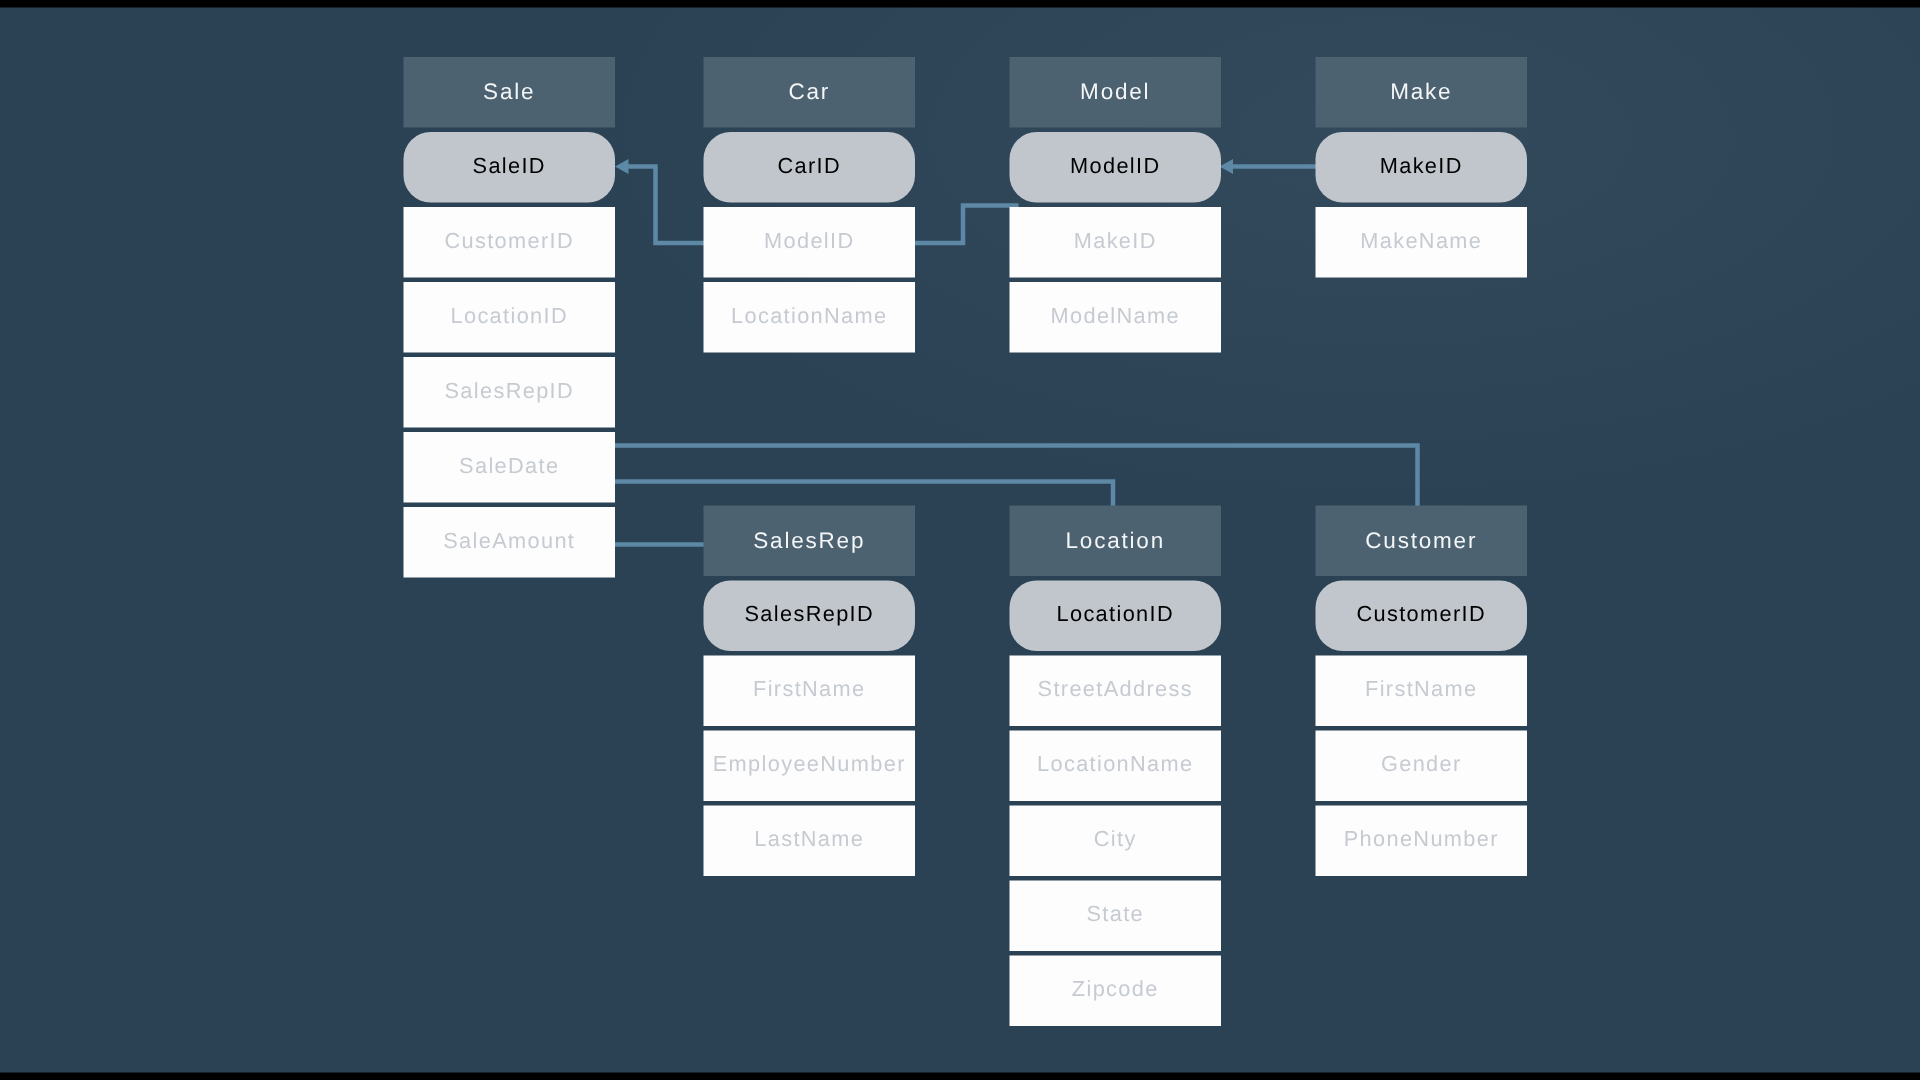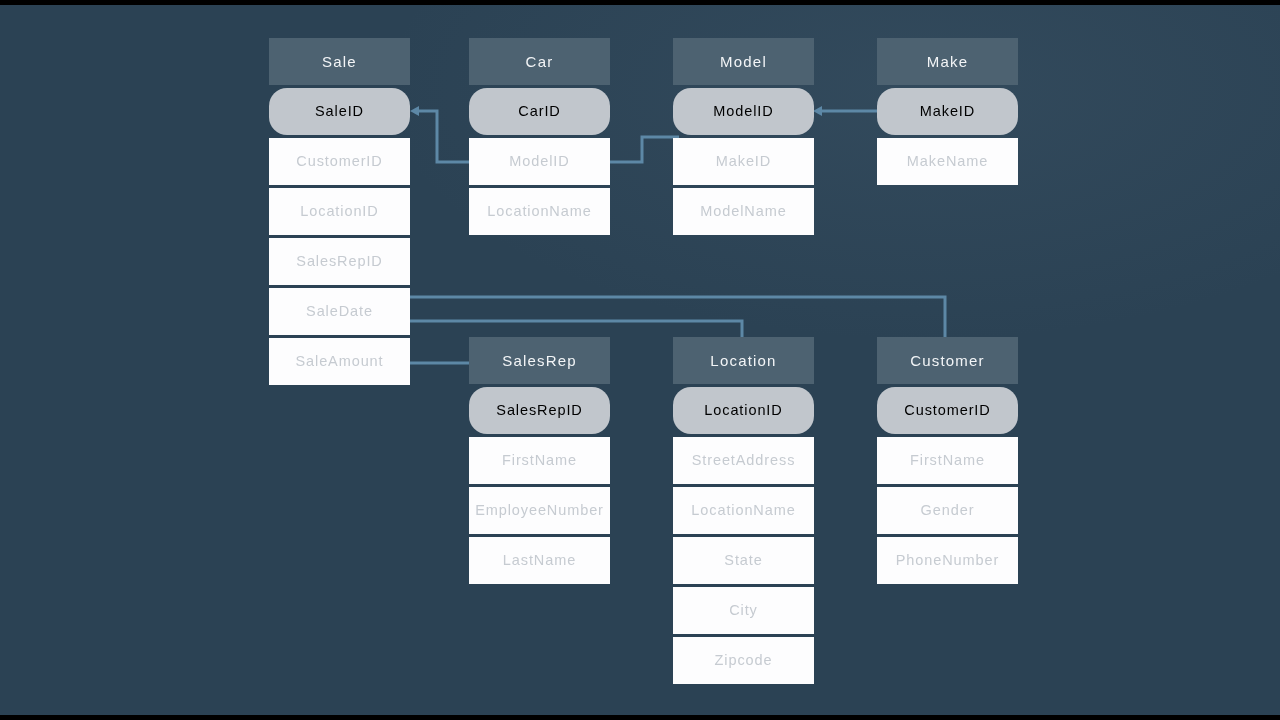--- a/index.html
+++ b/index.html
@@ -144,22 +144,22 @@
           <div class="entity-row key">SalesRepID</div>
           <div class="entity-row">FirstName</div>
           <div class="entity-row">EmployeeNumber</div>
           <div class="entity-row">LastName</div>
         </div>
         <div class="entity" style="left: 673px; top: 337px;">
           <div class="entity-header">Location</div>
           <div class="entity-row key">LocationID</div>
           <div class="entity-row">StreetAddress</div>
           <div class="entity-row">LocationName</div>
+          <div class="entity-row">City</div>
           <div class="entity-row">State</div>
-          <div class="entity-row">City</div>
           <div class="entity-row">Zipcode</div>
         </div>
         <div class="entity" style="left: 877px; top: 337px;">
           <div class="entity-header">Customer</div>
           <div class="entity-row key">CustomerID</div>
           <div class="entity-row">FirstName</div>
           <div class="entity-row">Gender</div>
           <div class="entity-row">PhoneNumber</div>
         </div>
       </div>

